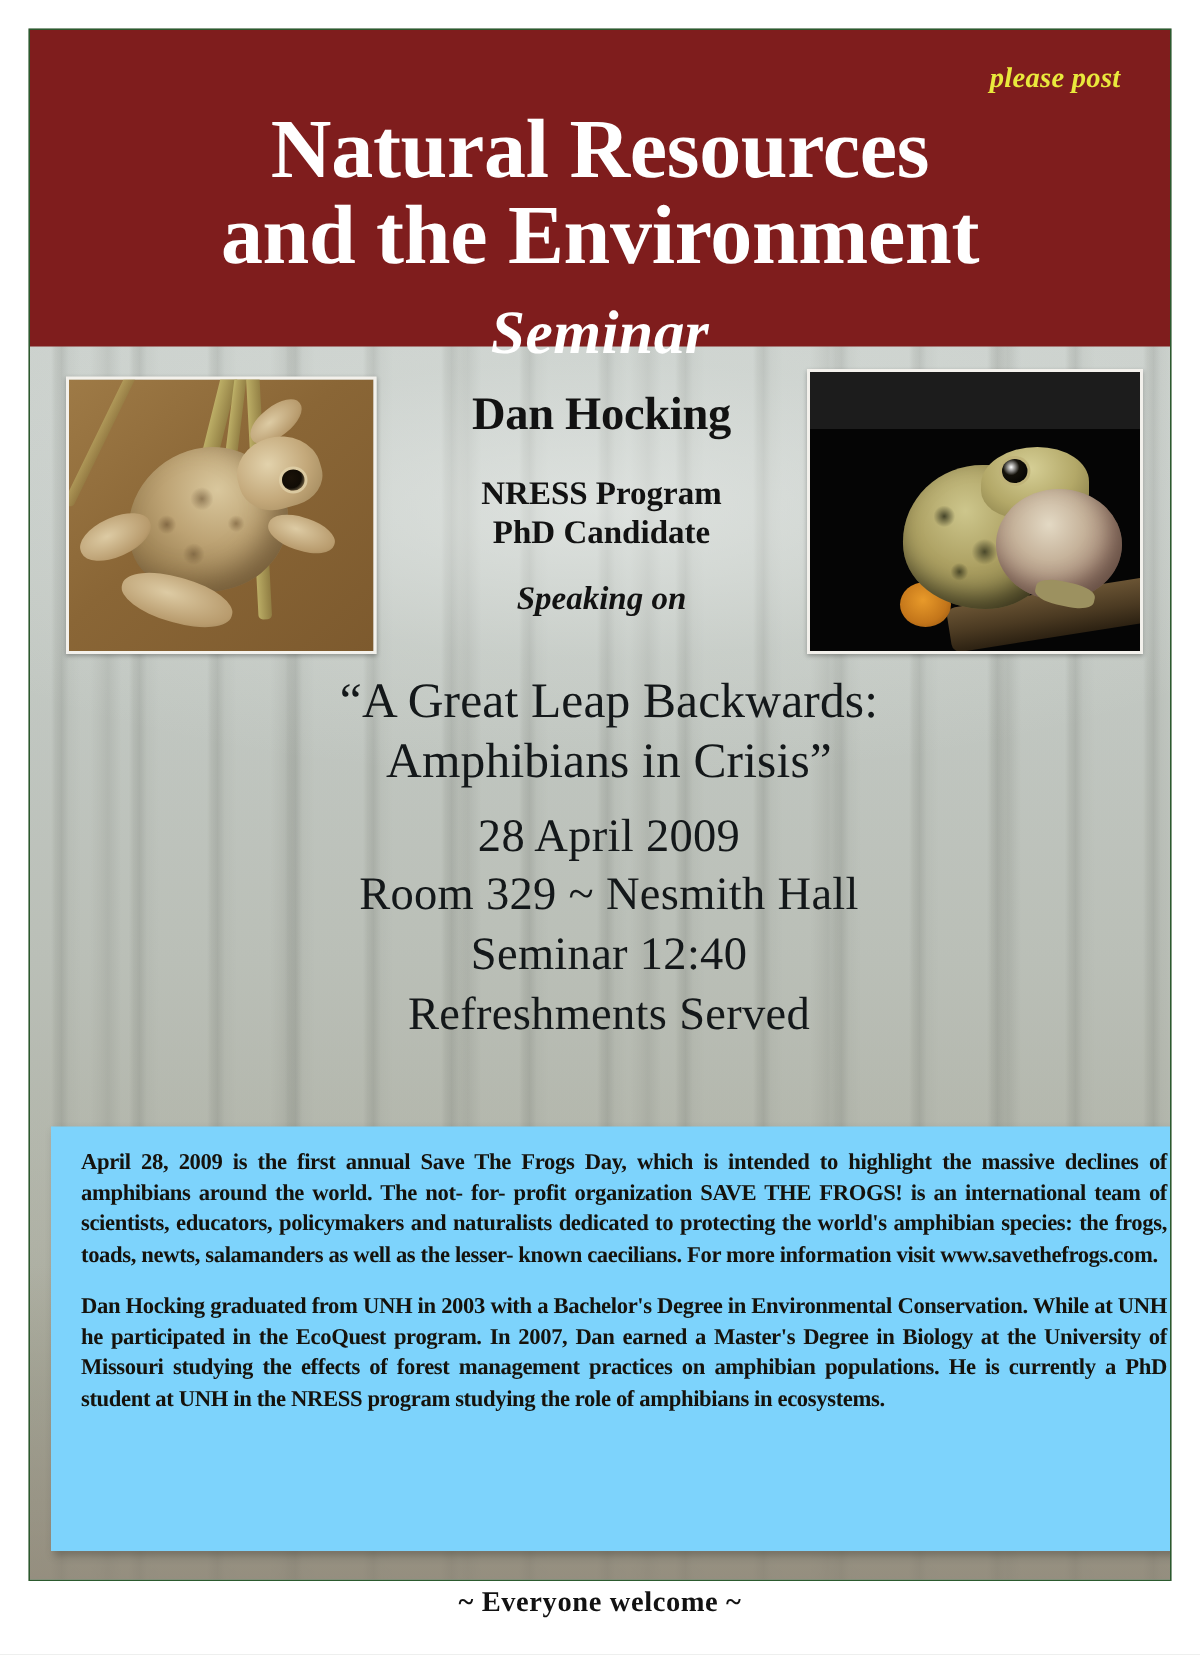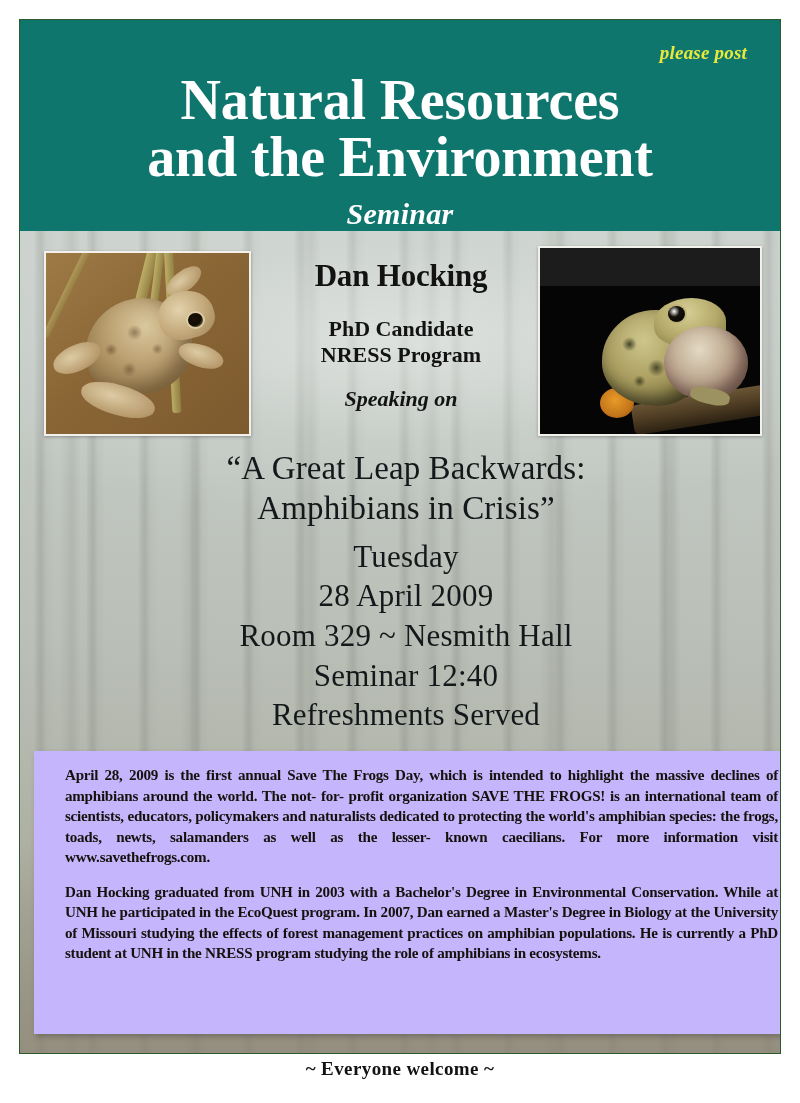--- a/index.html
+++ b/index.html
@@ -81,21 +81,21 @@
         rgba(110,116,104,0.00) 0px, rgba(110,116,104,0.00) 11px,
         rgba(110,116,104,0.10) 12px, rgba(110,116,104,0.00) 15px);
   }
 
   
   .banner {
     position: absolute;
     left: 0; top: 0;
     width: 100%;
     height: 211px;
-    background: #0f766e;
+    background: #7f1d1d;
     text-align: center;
   }
   .please-post {
     position: absolute;
     right: 33px;
     top: 22px;
     color: #e9e93c;
     font-size: 19px;
     font-style: italic;
     font-weight: 600;
@@ -106,21 +106,21 @@
     color: #ffffff;
     font-size: 56px;
     font-weight: bold;
     line-height: 1.02;
     padding-top: 52px;
     letter-spacing: -0.2px;
   }
   .banner-title .line2 { display: block; }
   .banner-sub {
     color: #ffffff;
-    font-size: 30px;
+    font-size: 41px;
     font-style: italic;
     font-weight: bold;
     margin-top: 11px;
     letter-spacing: 0.3px;
   }
 
   
   .photo {
     position: absolute;
     border: 2px solid #f3f1ec;
@@ -302,23 +302,23 @@
     line-height: 1.28;
     letter-spacing: 0.2px;
   }
   .event-lines div { display: block; }
 
   
   .body-panel {
     position: absolute;
     left: 14px; top: 731px;
     width: 761px; height: 283px;
-    background: #c4b5fd;
+    background: #7dd3fc;
     box-shadow: 2px 3px 5px rgba(60,58,50,0.35);
-    padding: 14px 17px 10px 31px;
+    padding: 14px 17px 10px 20px;
   }
   .body-panel p {
     color: #15120c;
     font-size: 15.1px;
     font-weight: bold;
     line-height: 1.36;
     text-align: justify;
     letter-spacing: -0.25px;
     font-stretch: condensed;
   }
@@ -378,33 +378,32 @@
     <div class="rf-markings"></div>
     <div class="rf-head"></div>
     <div class="rf-sac"></div>
     <div class="rf-eye"></div>
     <div class="rf-foot"></div>
   </div>
 
   <div class="speaker-block">
     <div class="speaker-name">Dan Hocking</div>
     <div class="speaker-role">
+      <div>NRESS Program</div>
       <div>PhD Candidate</div>
-      <div>NRESS Program</div>
     </div>
     <div class="speaking-on">Speaking on</div>
   </div>
 
   <div class="details">
     <div class="talk-title">
       <span>“A Great Leap Backwards:</span>
       <span class="t2">Amphibians in Crisis”</span>
     </div>
     <div class="event-lines">
-      <div>Tuesday</div>
       <div>28 April 2009</div>
       <div>Room 329 ~ Nesmith Hall</div>
       <div>Seminar 12:40</div>
       <div>Refreshments Served</div>
     </div>
   </div>
 
   <div class="body-panel">
     <p>April 28, 2009 is the first annual Save The Frogs Day, which is intended to highlight the massive declines of amphibians around the world.  The not- for- profit organization SAVE THE FROGS! is an international team of scientists, educators, policymakers and naturalists dedicated to protecting the world's amphibian species: the frogs, toads, newts, salamanders as well as the lesser- known caecilians.  For more information visit www.savethefrogs.com.</p>
     <p>Dan Hocking graduated from UNH in 2003 with a Bachelor's Degree in Environmental Conservation.  While at UNH he participated in the EcoQuest program.  In 2007, Dan earned a Master's Degree in Biology at the University of Missouri studying the effects of forest management practices on amphibian populations.  He is currently a PhD student at UNH in the NRESS program studying the role of amphibians in ecosystems.</p>

